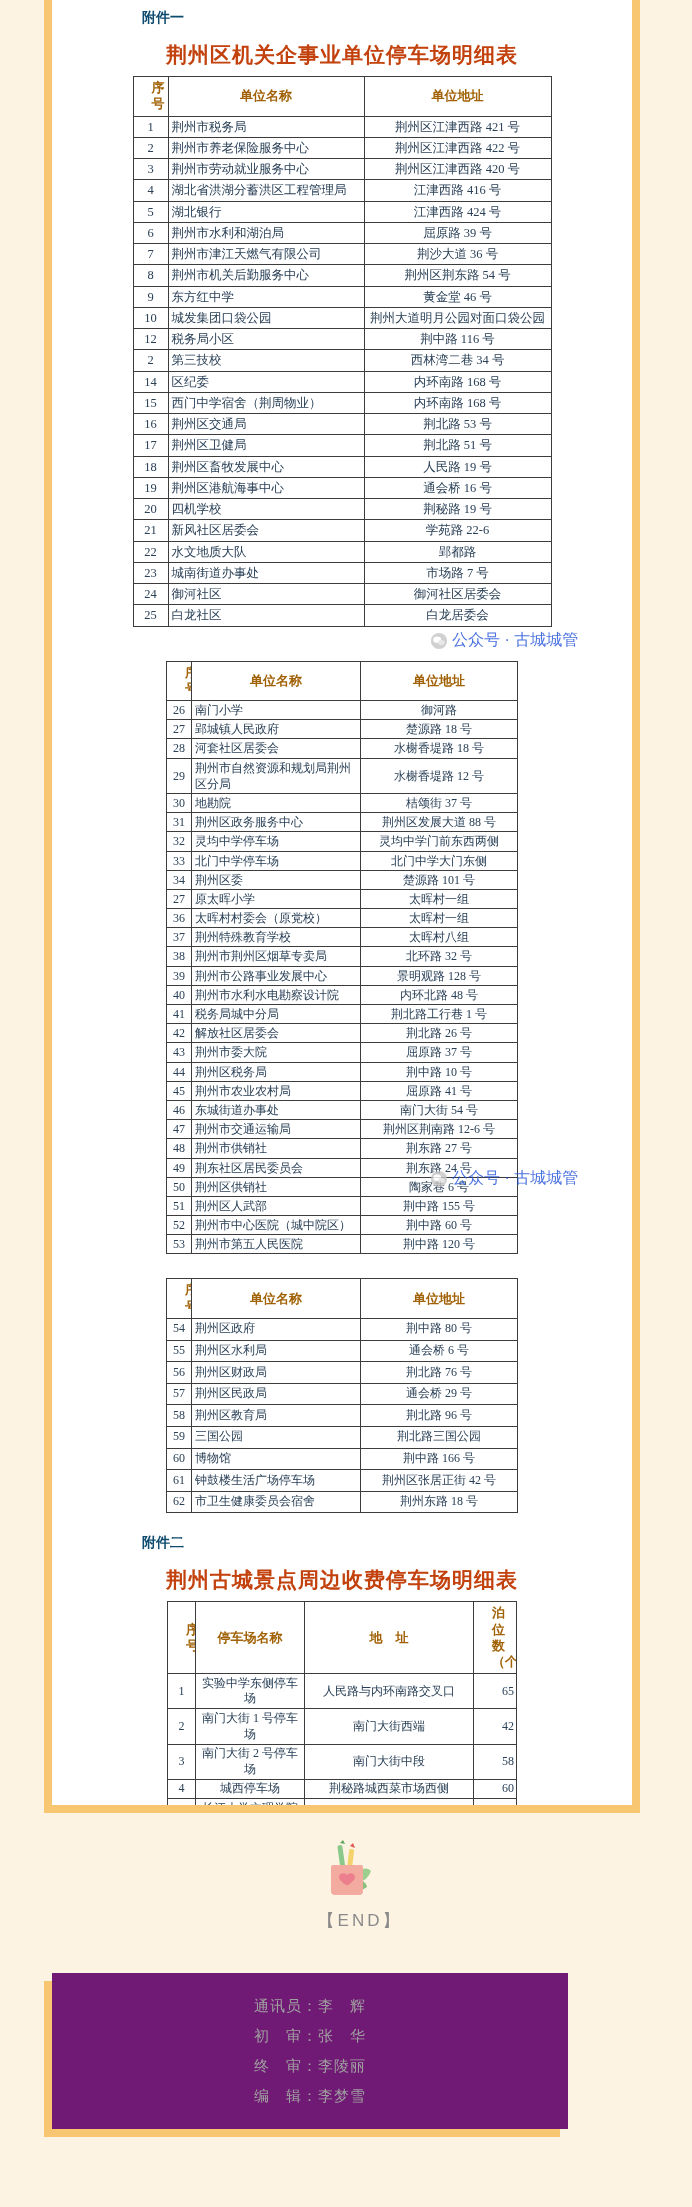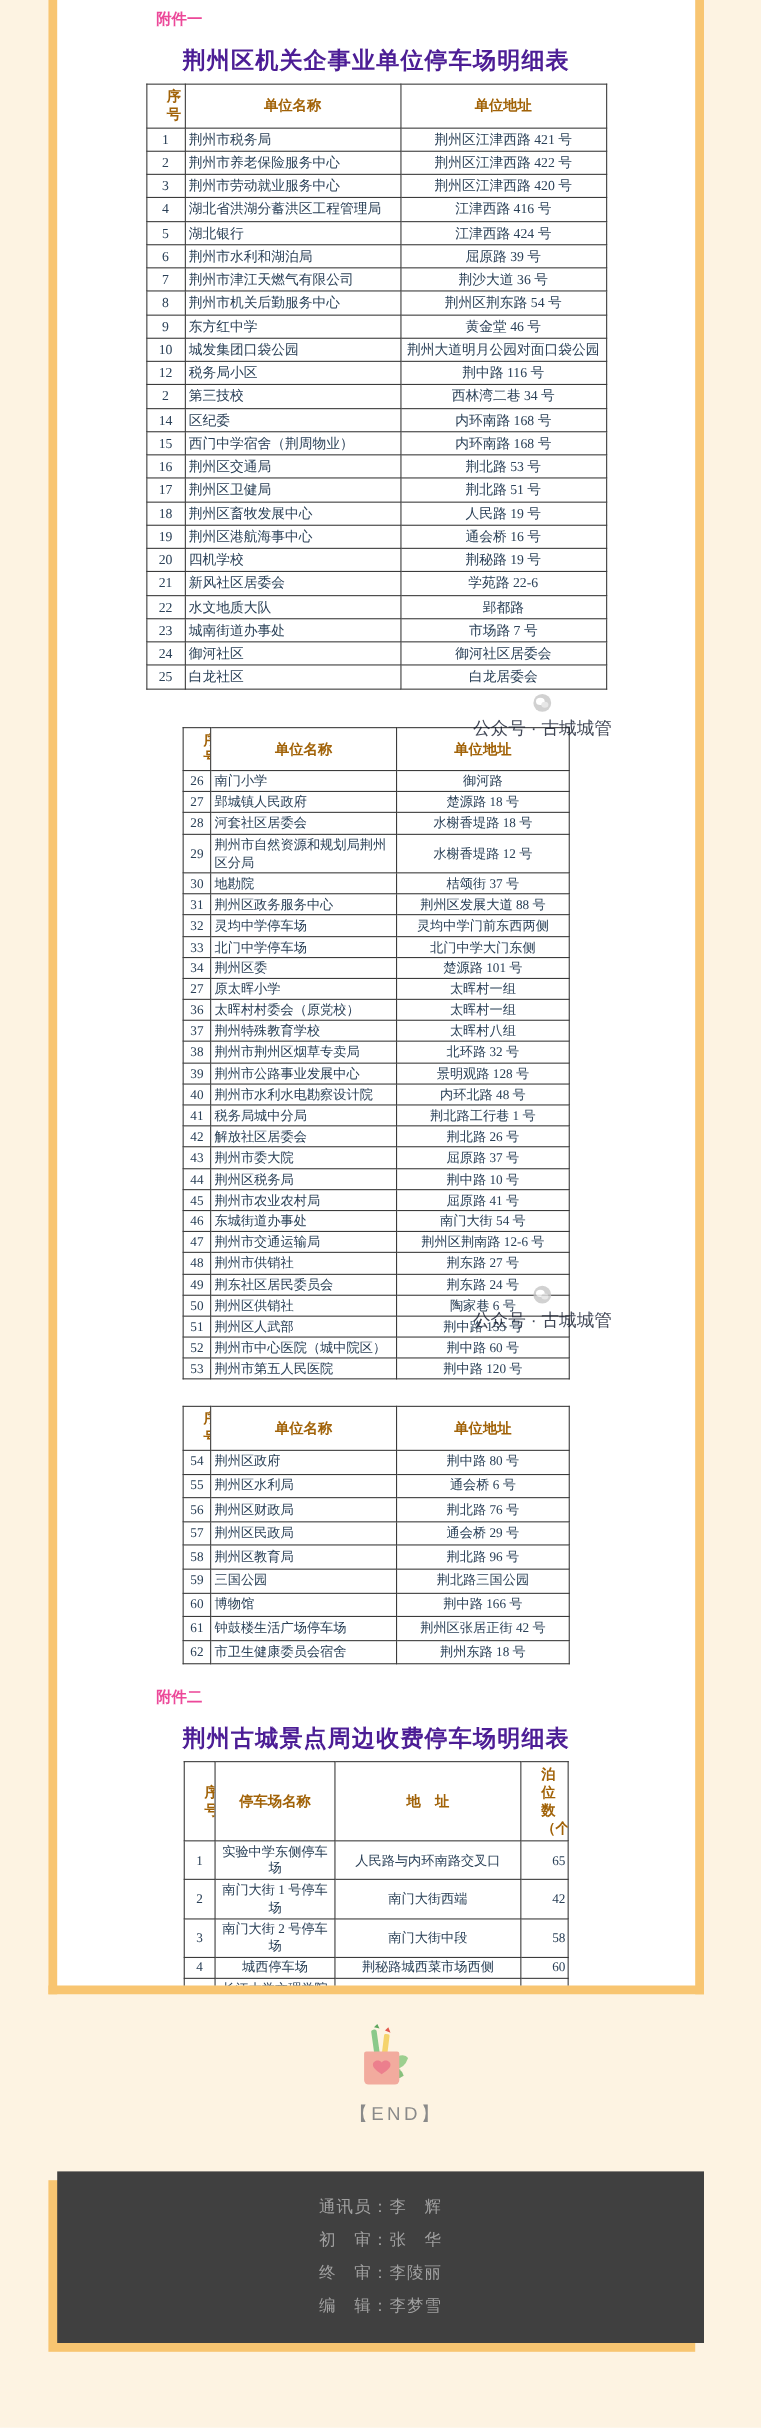--- a/index.html
+++ b/index.html
@@ -17,25 +17,25 @@
     height:1805px;
     background:#ffffff;
     border-left:8px solid #f8c571;
     border-right:8px solid #f8c571;
     border-bottom:8px solid #f8c571;
     box-sizing:content-box;
     overflow:hidden;
   }
   .attach-label{
     font-family:"Liberation Sans","DejaVu Sans",sans-serif;
-    font-weight:bold;font-size:14px;color:#ec4899;
+    font-weight:bold;font-size:14px;color:#0c4a6e;
     margin:8px 0 0 90px;line-height:18px;
   }
   .doc-title{
-    text-align:center;font-weight:bold;font-size:21px;color:#4c1d95;
+    text-align:center;font-weight:bold;font-size:21px;color:#c2410c;
     margin:16px 0 0 0;line-height:26px;letter-spacing:1px;
   }
   table{border-collapse:collapse;table-layout:fixed;}
   th,td{border:1px solid #3c3c3c;overflow:hidden;}
   th{
     font-size:13px;font-weight:bold;color:#a16207;
     padding:3px 18px;line-height:1.25;white-space:pre-line;
   }
   td{color:#2a4057;}
   .c-no{text-align:center;}
@@ -49,39 +49,39 @@
   .t3{width:351px;margin:24px auto 0;}
   .t3 td{font-size:12px;padding:2.5px 3px;line-height:1.3;}
   .t4{width:349px;margin:8px auto 0;}
   .t4 td{font-size:12px;padding:1.5px 2px;line-height:1.3;white-space:pre-line;}
   .t4 .c-name{text-align:center;padding-left:2px;}
   .sec2{margin-top:20px;}
   
   .watermark{
     position:absolute;left:378px;
     display:flex;align-items:center;gap:4px;
-    color:#0f172a;opacity:.8;
+    color:#1d4ed8;opacity:.8;
     font-family:"Liberation Sans","DejaVu Sans",sans-serif;
-    font-size:16px;white-space:nowrap;pointer-events:none;flex-direction:column;
+    font-size:16px;white-space:nowrap;pointer-events:none;
   }
   .wm-1{top:630px;}
   .wm-2{top:1168px;}
   .wm-icon{width:18px;height:18px;flex:0 0 auto;}
   
   .footer-cream{width:692px;text-align:center;}
   .cup-illustration{margin-top:26px;display:inline-block;}
   .end-label{
     font-family:"Liberation Sans","DejaVu Sans",sans-serif;
     color:#8a8a8a;font-size:17px;letter-spacing:3px;
     margin-top:6px;line-height:20px;margin-left:28px;
   }
   .credits-box{
     margin:42px 55px 0 52px;
-    width:588px;box-sizing:border-box;
-    background:#404040;
+    width:516px;box-sizing:border-box;
+    background:#701a75;
     box-shadow:-8px 8px 0 0 #f8c571;
     padding:18px 0;
     text-align:center;
   }
   .credits-inner{
     display:inline-block;text-align:left;
     font-family:"Liberation Sans","DejaVu Sans",sans-serif;
     font-size:15px;color:#a0a0a0;line-height:30px;
     letter-spacing:1px;
   }

